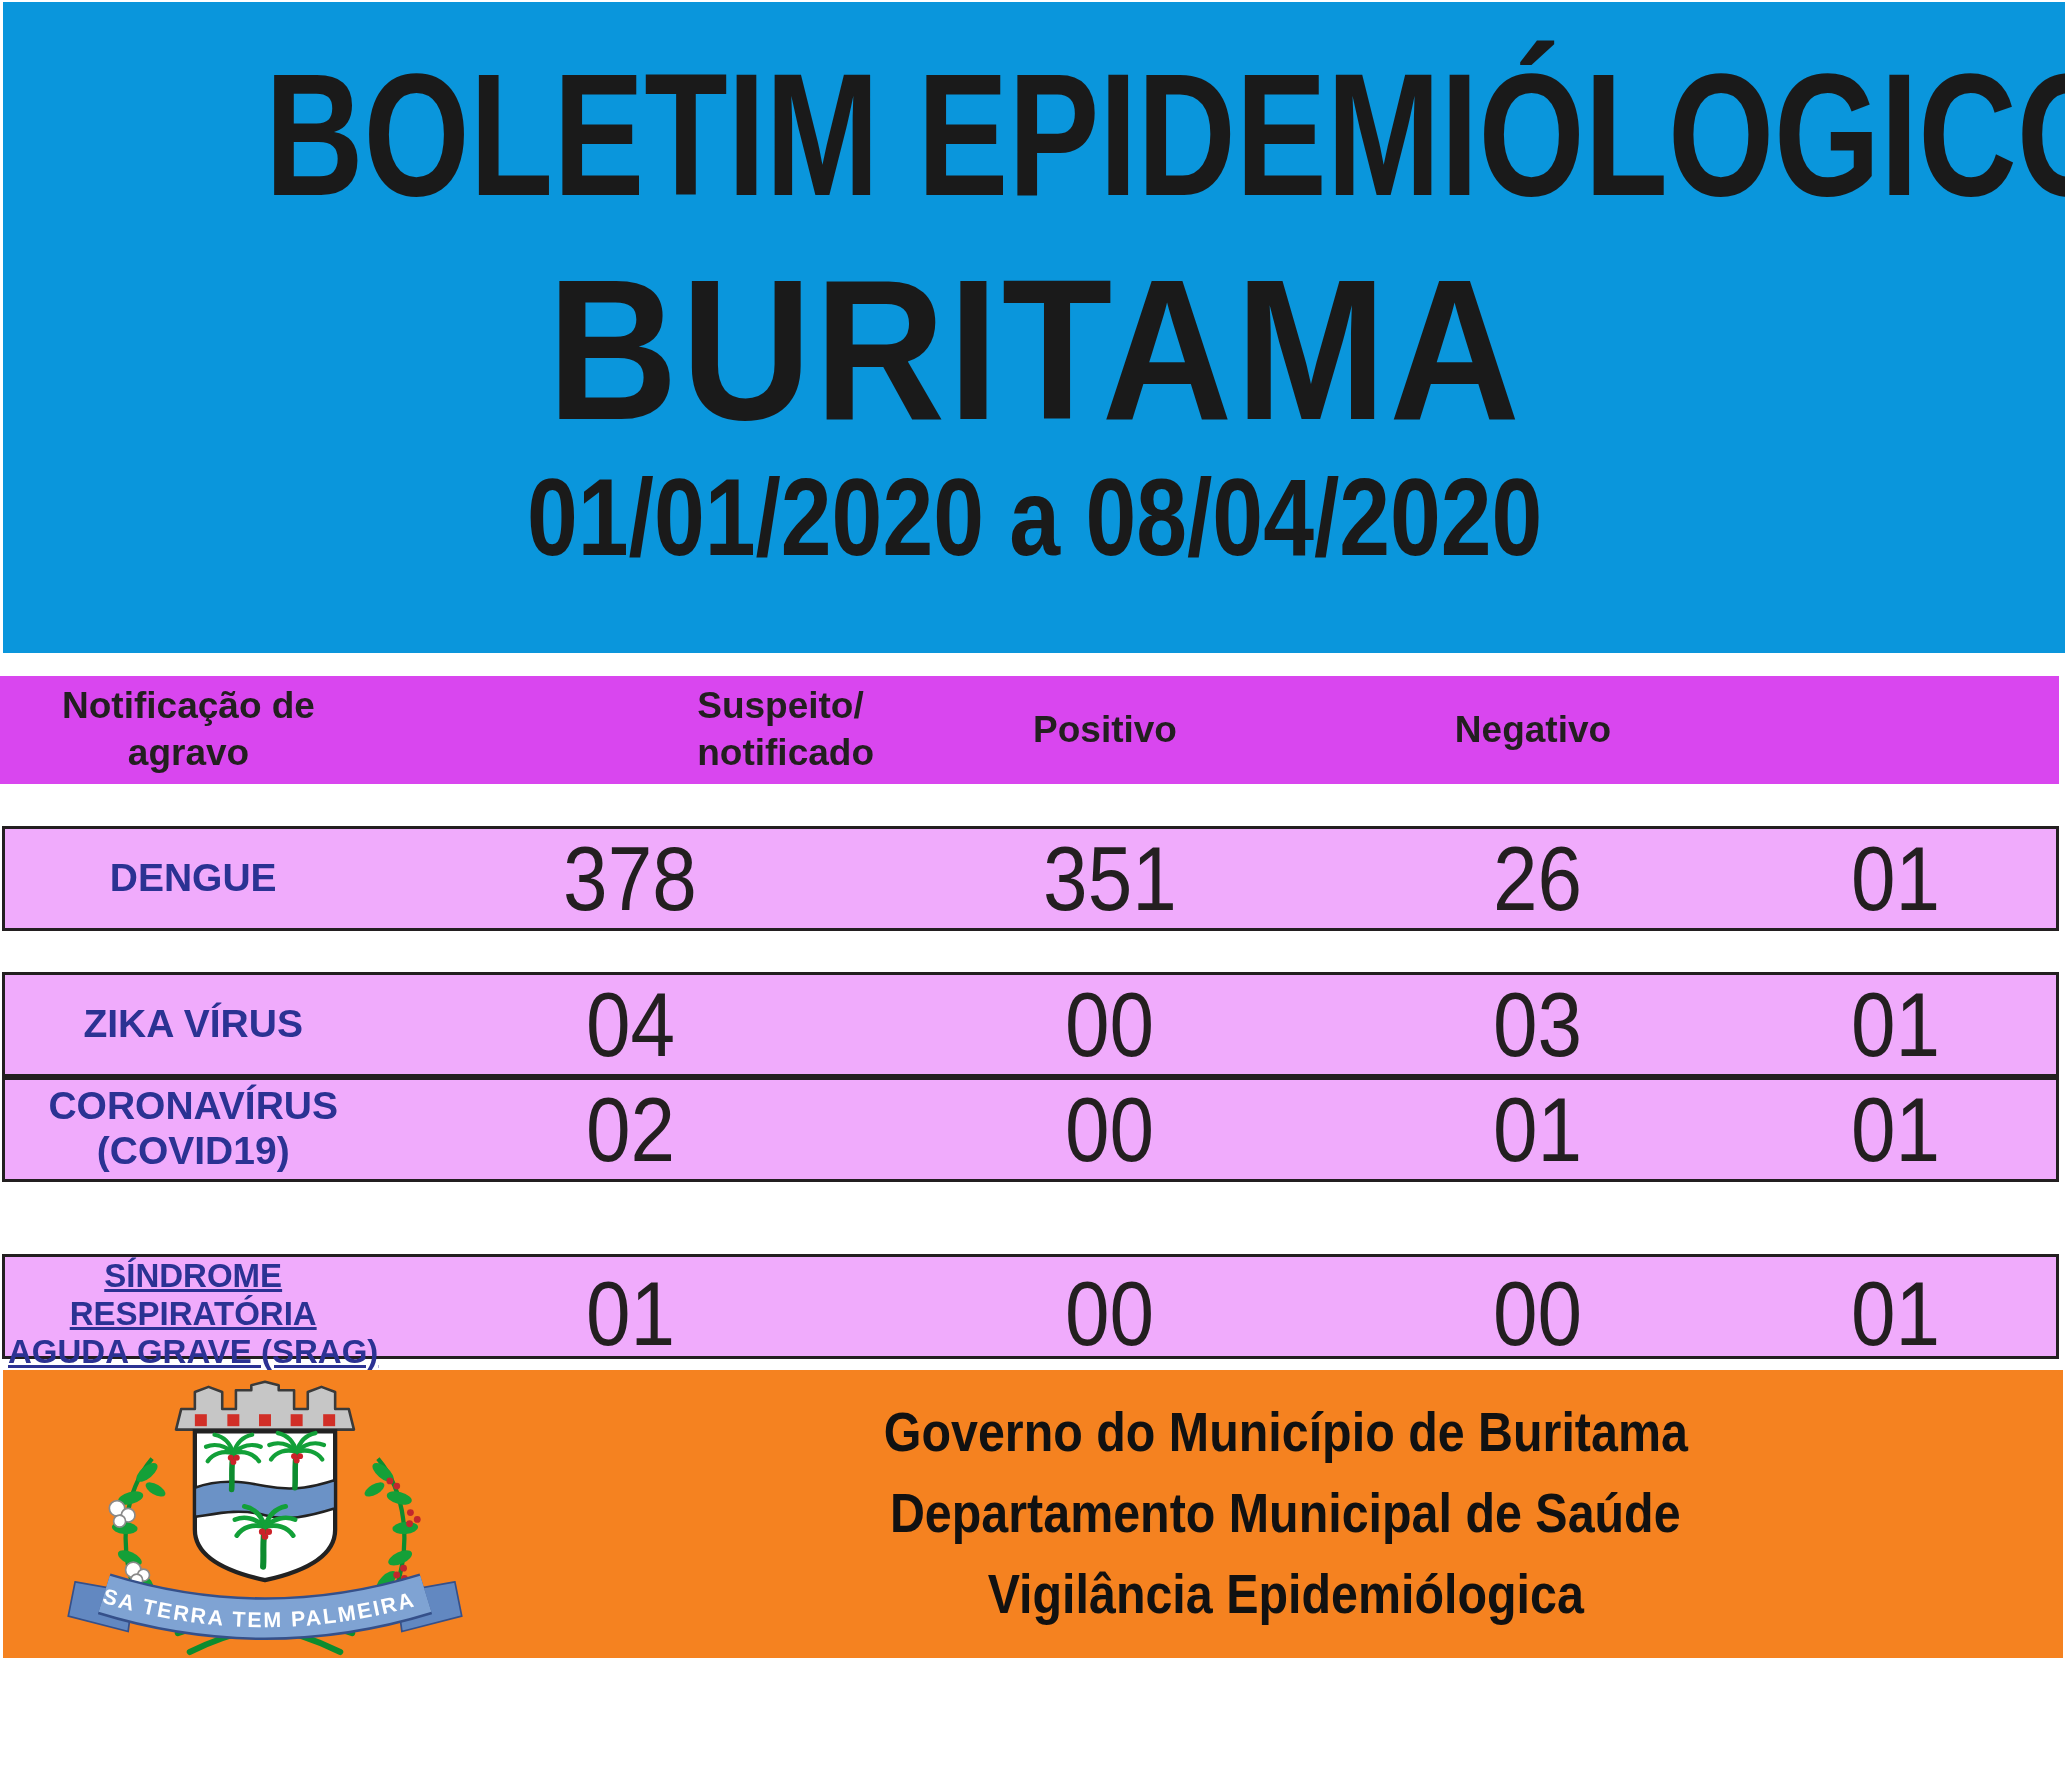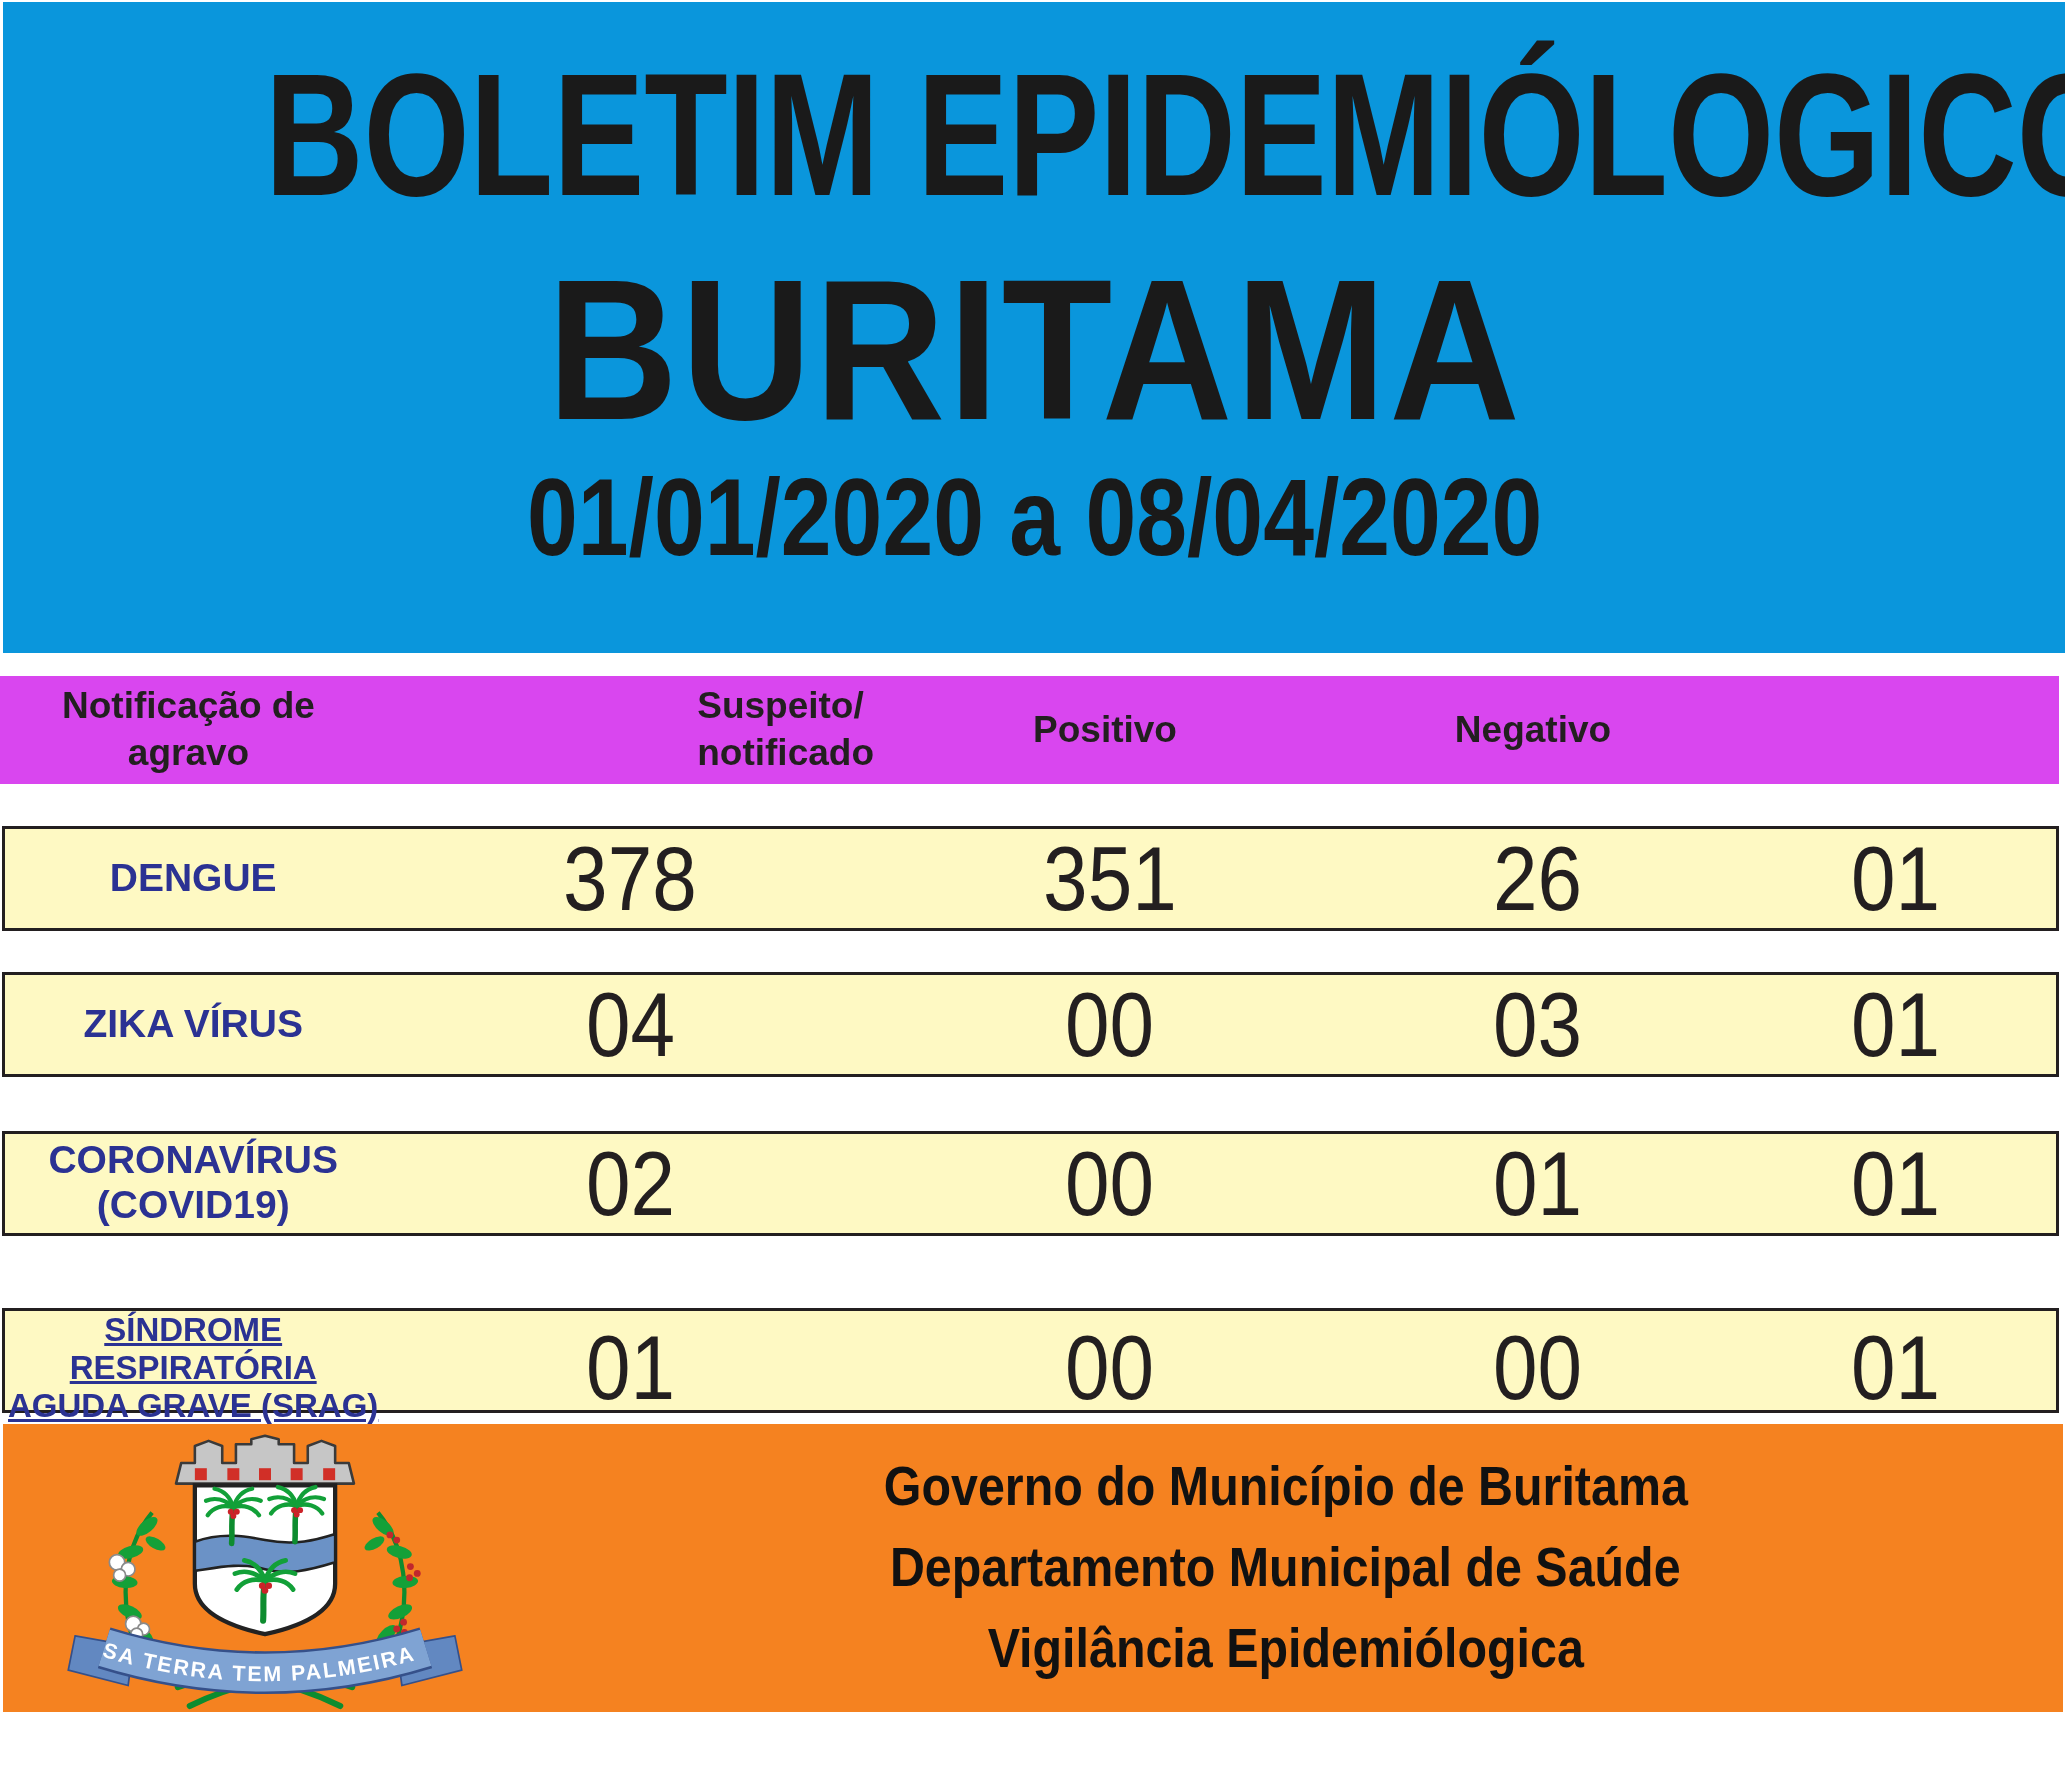--- a/index.html
+++ b/index.html
@@ -33,25 +33,25 @@
   .yellow-bar {
     margin-top: 23px; margin-right: 6.8px; height: 108px;
     background: #d946ef;
   }
   .col-h { font-size: 37px; font-weight: bold; line-height: 1.25; text-align: center; white-space: pre-line; }
   .col-h.left-inner { display: flex; justify-content: flex-end; }
   .col-h.left-inner > div { text-align: left; white-space: pre-line; }
 
   .data-row {
     margin-left: 1.7px; margin-right: 6.8px; height: 105px;
-    border: 3.4px solid #231F20; background: #fef9c3;
+    border: 3.4px solid #231F20; background: #f0abfc;
   }
   .row-gap1 { margin-top: 42px; }
   .row-gap2 { margin-top: 41px; }
-  .row-gap3 { margin-top: 54px; }
+  .row-gap3 { }
   .row-gap4 { margin-top: 72px; }
   .disease {
     color: #2B3293; font-weight: bold; font-size: 39px; line-height: 1.15;
     text-align: center; white-space: pre-line;
   }
   .disease.small { font-size: 33px; text-decoration: underline; }
   .num { text-align: center; font-size: 91px; font-weight: 400; line-height: 1; color: #231F20; }
   .num .cx { transform: scaleX(0.88); }
 
   

